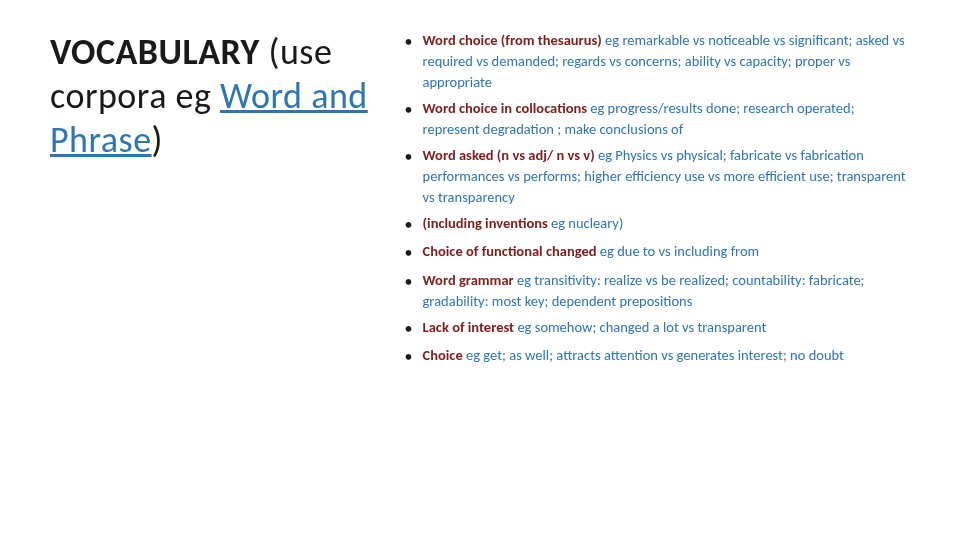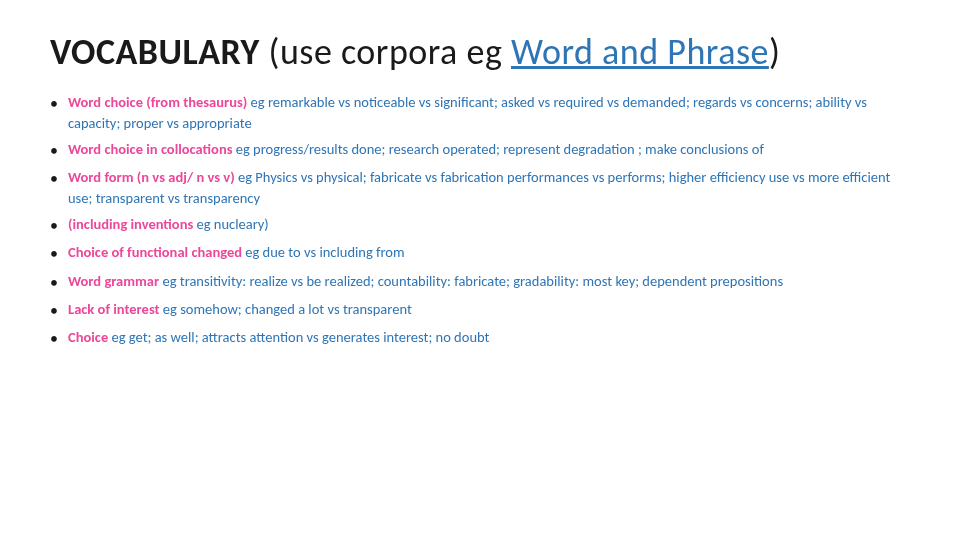--- a/index.html
+++ b/index.html
@@ -8,21 +8,21 @@
       height: 540px;
       background: #ffffff;
       font-family: 'Calibri', 'Segoe UI', Arial, sans-serif;
       overflow: hidden;
     }
     .slide {
       width: 960px;
       height: 540px;
       padding: 30px 50px 30px 50px;
       display: flex;
-      flex-direction: column;
+      flex-direction: row;
       gap: 0;
     }
     .title {
       font-size: 36px;
       font-weight: 400;
       color: #1a1a1a;
       margin-bottom: 18px;
       letter-spacing: 0.5px;
     }
     .title .vocab {
@@ -52,21 +52,21 @@
     }
     .bullet-list li .bullet {
       min-width: 18px;
       margin-top: 0px;
       font-size: 16px;
       color: #1a1a1a;
     }
     .bullet-list li .text {
       flex: 1;
     }
-    .black { color: #ec4899; }
+    .black { color: #7f1d1d; }
     .blue  { color: #2e75b6; }
     .bold  { font-weight: 700; }
   </style>
 </head>
 <body>
 
 <div class="slide">
   <h1 class="title">
     <span class="vocab bold">VOCABULARY</span><span class="paren black"> (use corpora eg </span><span class="link" style="color:#2e75b6;text-decoration:underline;cursor:pointer;">Word and Phrase</span><span class="paren black">)</span>
   </h1>
@@ -83,21 +83,21 @@
     <li>
       <span class="bullet">•</span>
       <span class="text">
         <span class="black bold">Word choice in collocations</span><span class="blue"> eg progress/results done; research operated; represent degradation ; make conclusions of</span>
       </span>
     </li>
 
     <li>
       <span class="bullet">•</span>
       <span class="text">
-        <span class="black bold">Word form (n vs adj/ n vs v)</span><span class="blue"> eg Physics vs physical; fabricate vs fabrication performances vs performs; higher efficiency use vs more efficient use; transparent vs transparency</span>
+        <span class="black bold">Word asked (n vs adj/ n vs v)</span><span class="blue"> eg Physics vs physical; fabricate vs fabrication performances vs performs; higher efficiency use vs more efficient use; transparent vs transparency</span>
       </span>
     </li>
 
     <li>
       <span class="bullet">•</span>
       <span class="text">
         <span class="black bold">(including inventions</span><span class="blue"> eg nucleary)</span>
       </span>
     </li>
 

